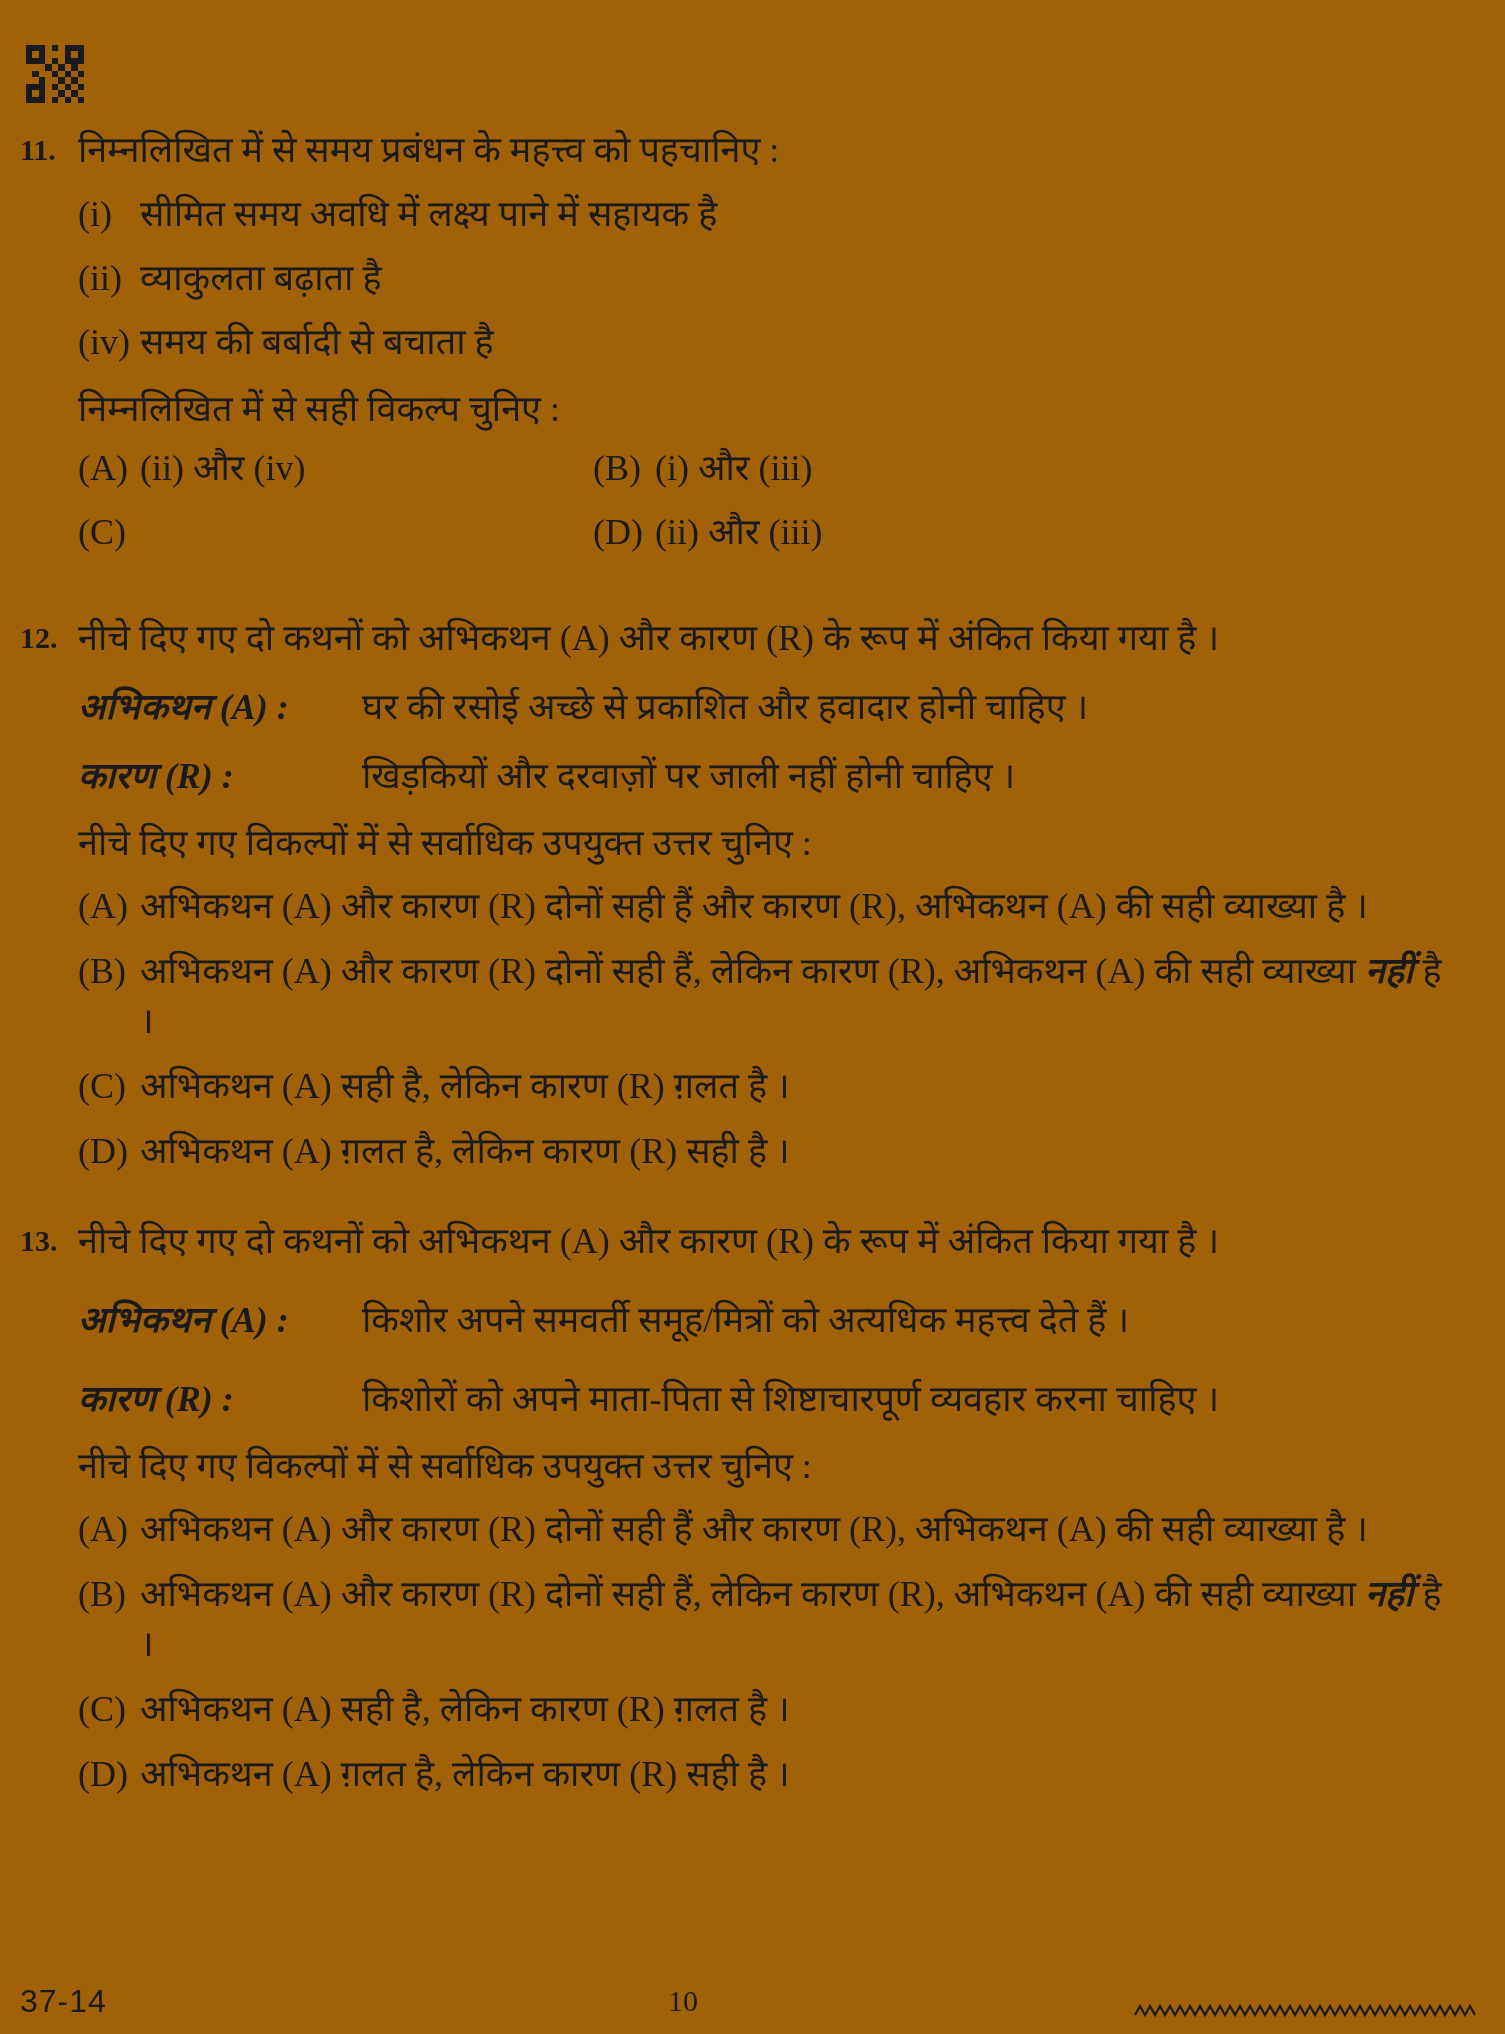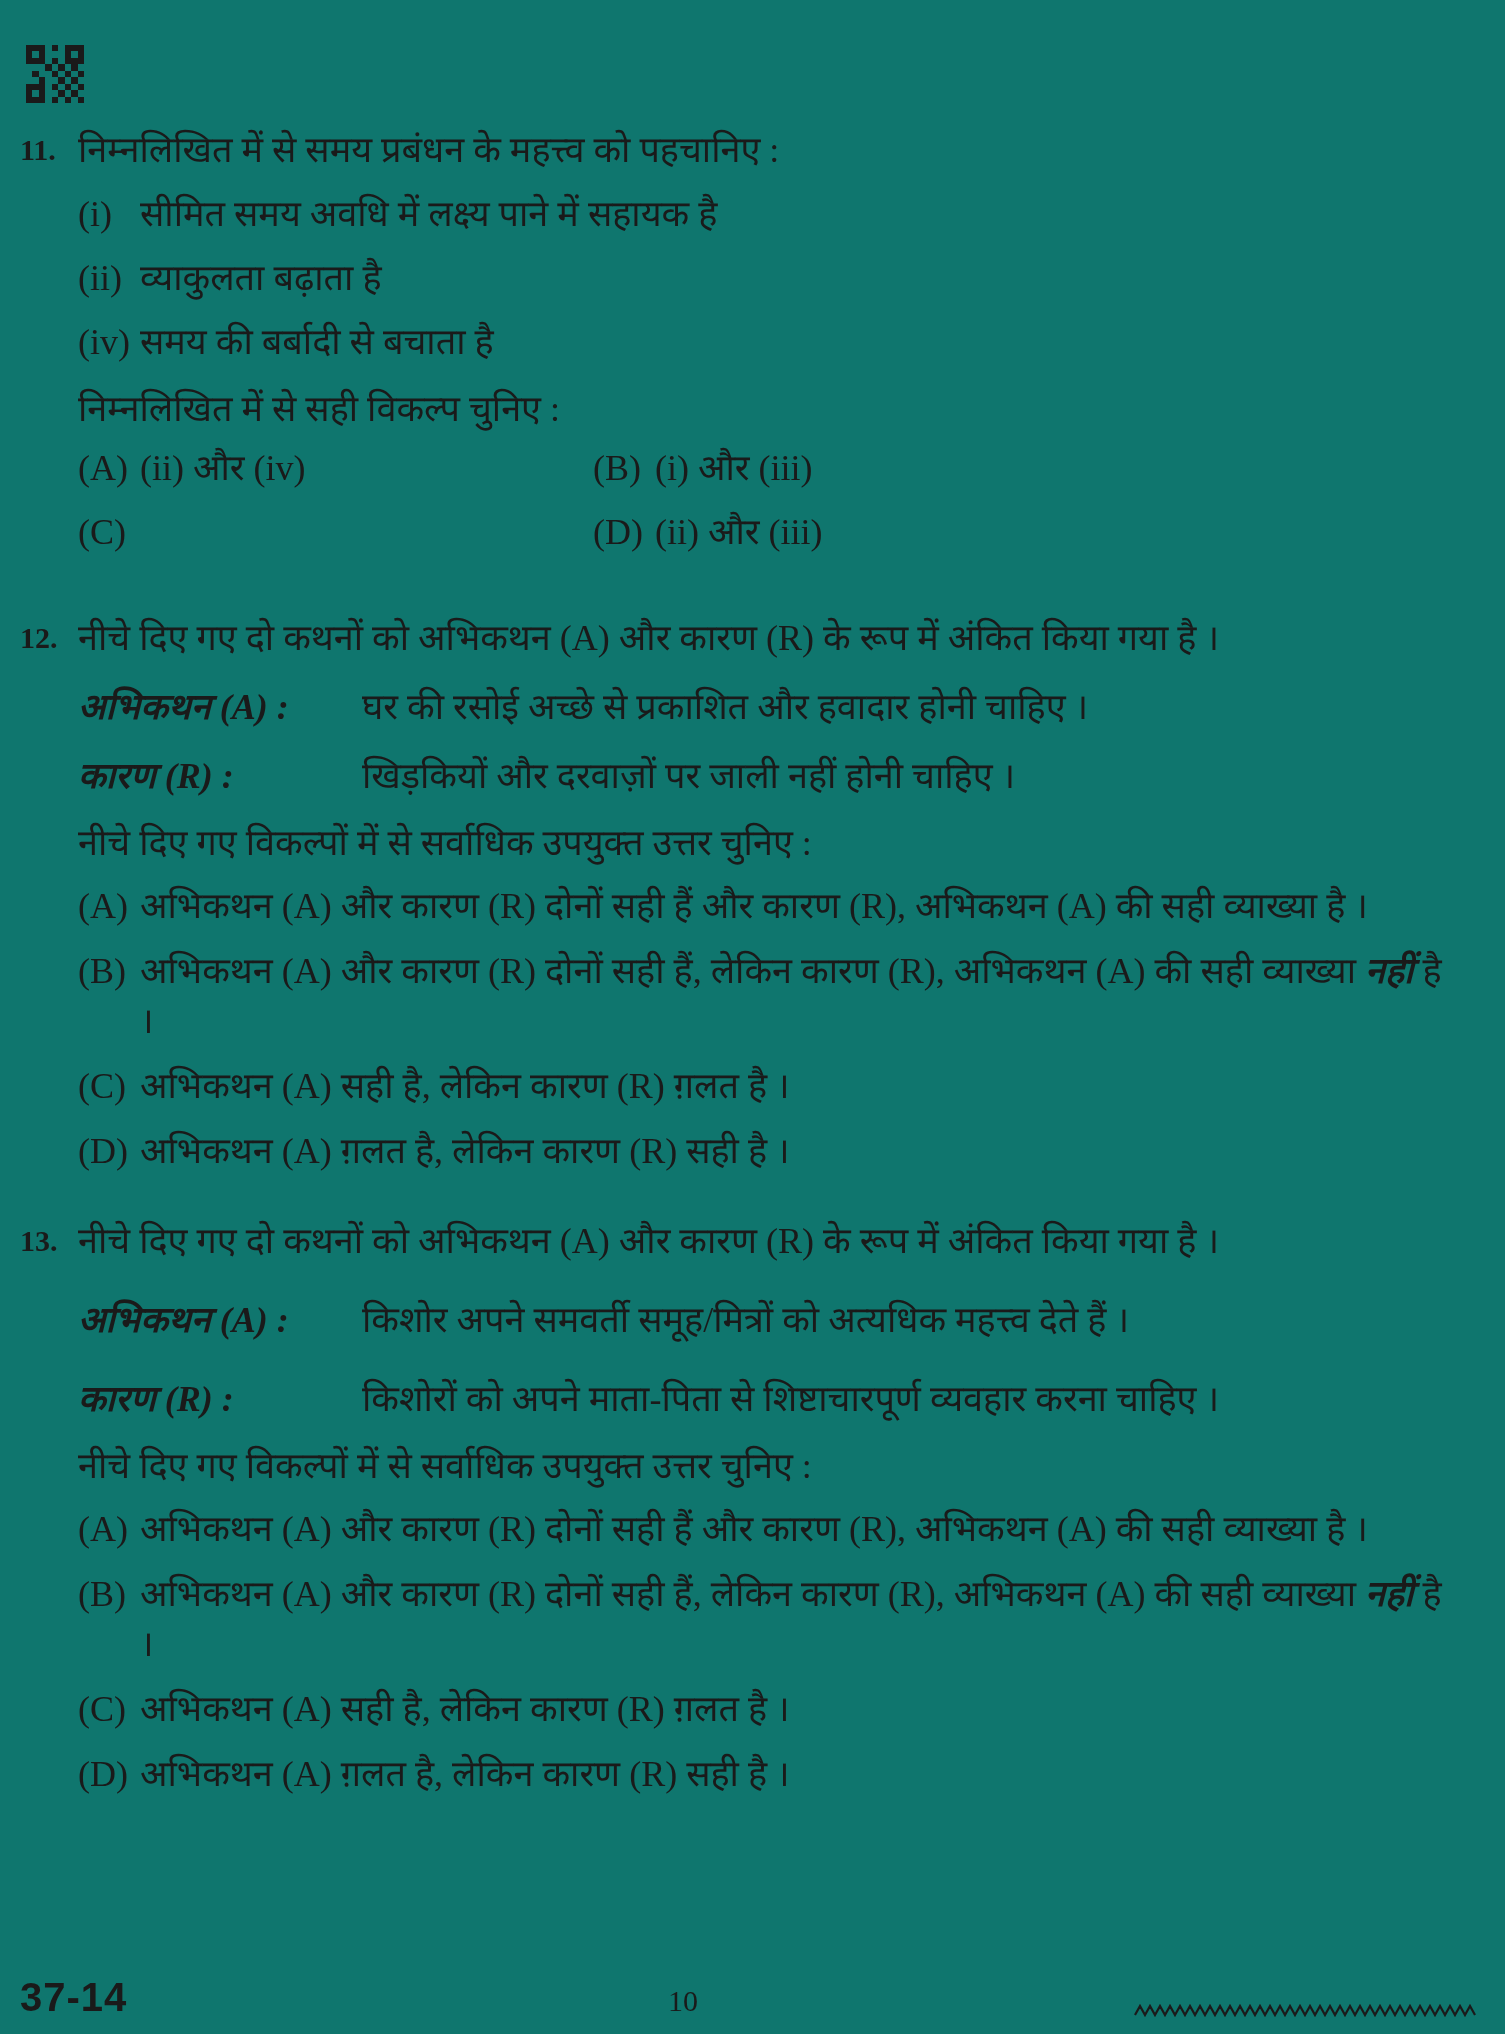--- a/index.html
+++ b/index.html
@@ -1,21 +1,21 @@
 <!DOCTYPE html>
 <html><head>
 <meta charset="utf-8">
 <style>
   * { margin: 0; padding: 0; box-sizing: border-box; }
   html, body { background: #ffffff; }
   .page {
     position: relative;
     width: 1505px;
     height: 2034px;
-    background: #0f766e;
+    background: #a16207;
     color: #1a1a1a;
     font-family: "Liberation Serif", serif;
     overflow: hidden;
   }
   .content { padding: 45px 45px 0 20px; }
 
   .qr { display: block; margin-left: 6px; }
 
   .question { display: flex; margin-top: 56px; }
   .question.q-first { margin-top: 22px; }
@@ -60,22 +60,22 @@
   .ar-text { flex: 1; margin-left: 36px; }
 
   .optrow { display: flex; margin-top: 13px; }
   .optrow.gap { margin-top: 15px; }
   .hl { font-style: italic; font-weight: bold; }
 
   .footer-left {
     position: absolute;
     left: 20px;
     bottom: 14px;
-    font-weight: bold;
-    font-size: 40px;
+    font-weight: normal;
+    font-size: 32px;
     font-family: "Liberation Sans", sans-serif;
     letter-spacing: 1px;
     margin-top: 27px;
   }
   .footer-page {
     position: absolute;
     left: 668px;
     bottom: 16px;
     font-size: 30px;
   }

